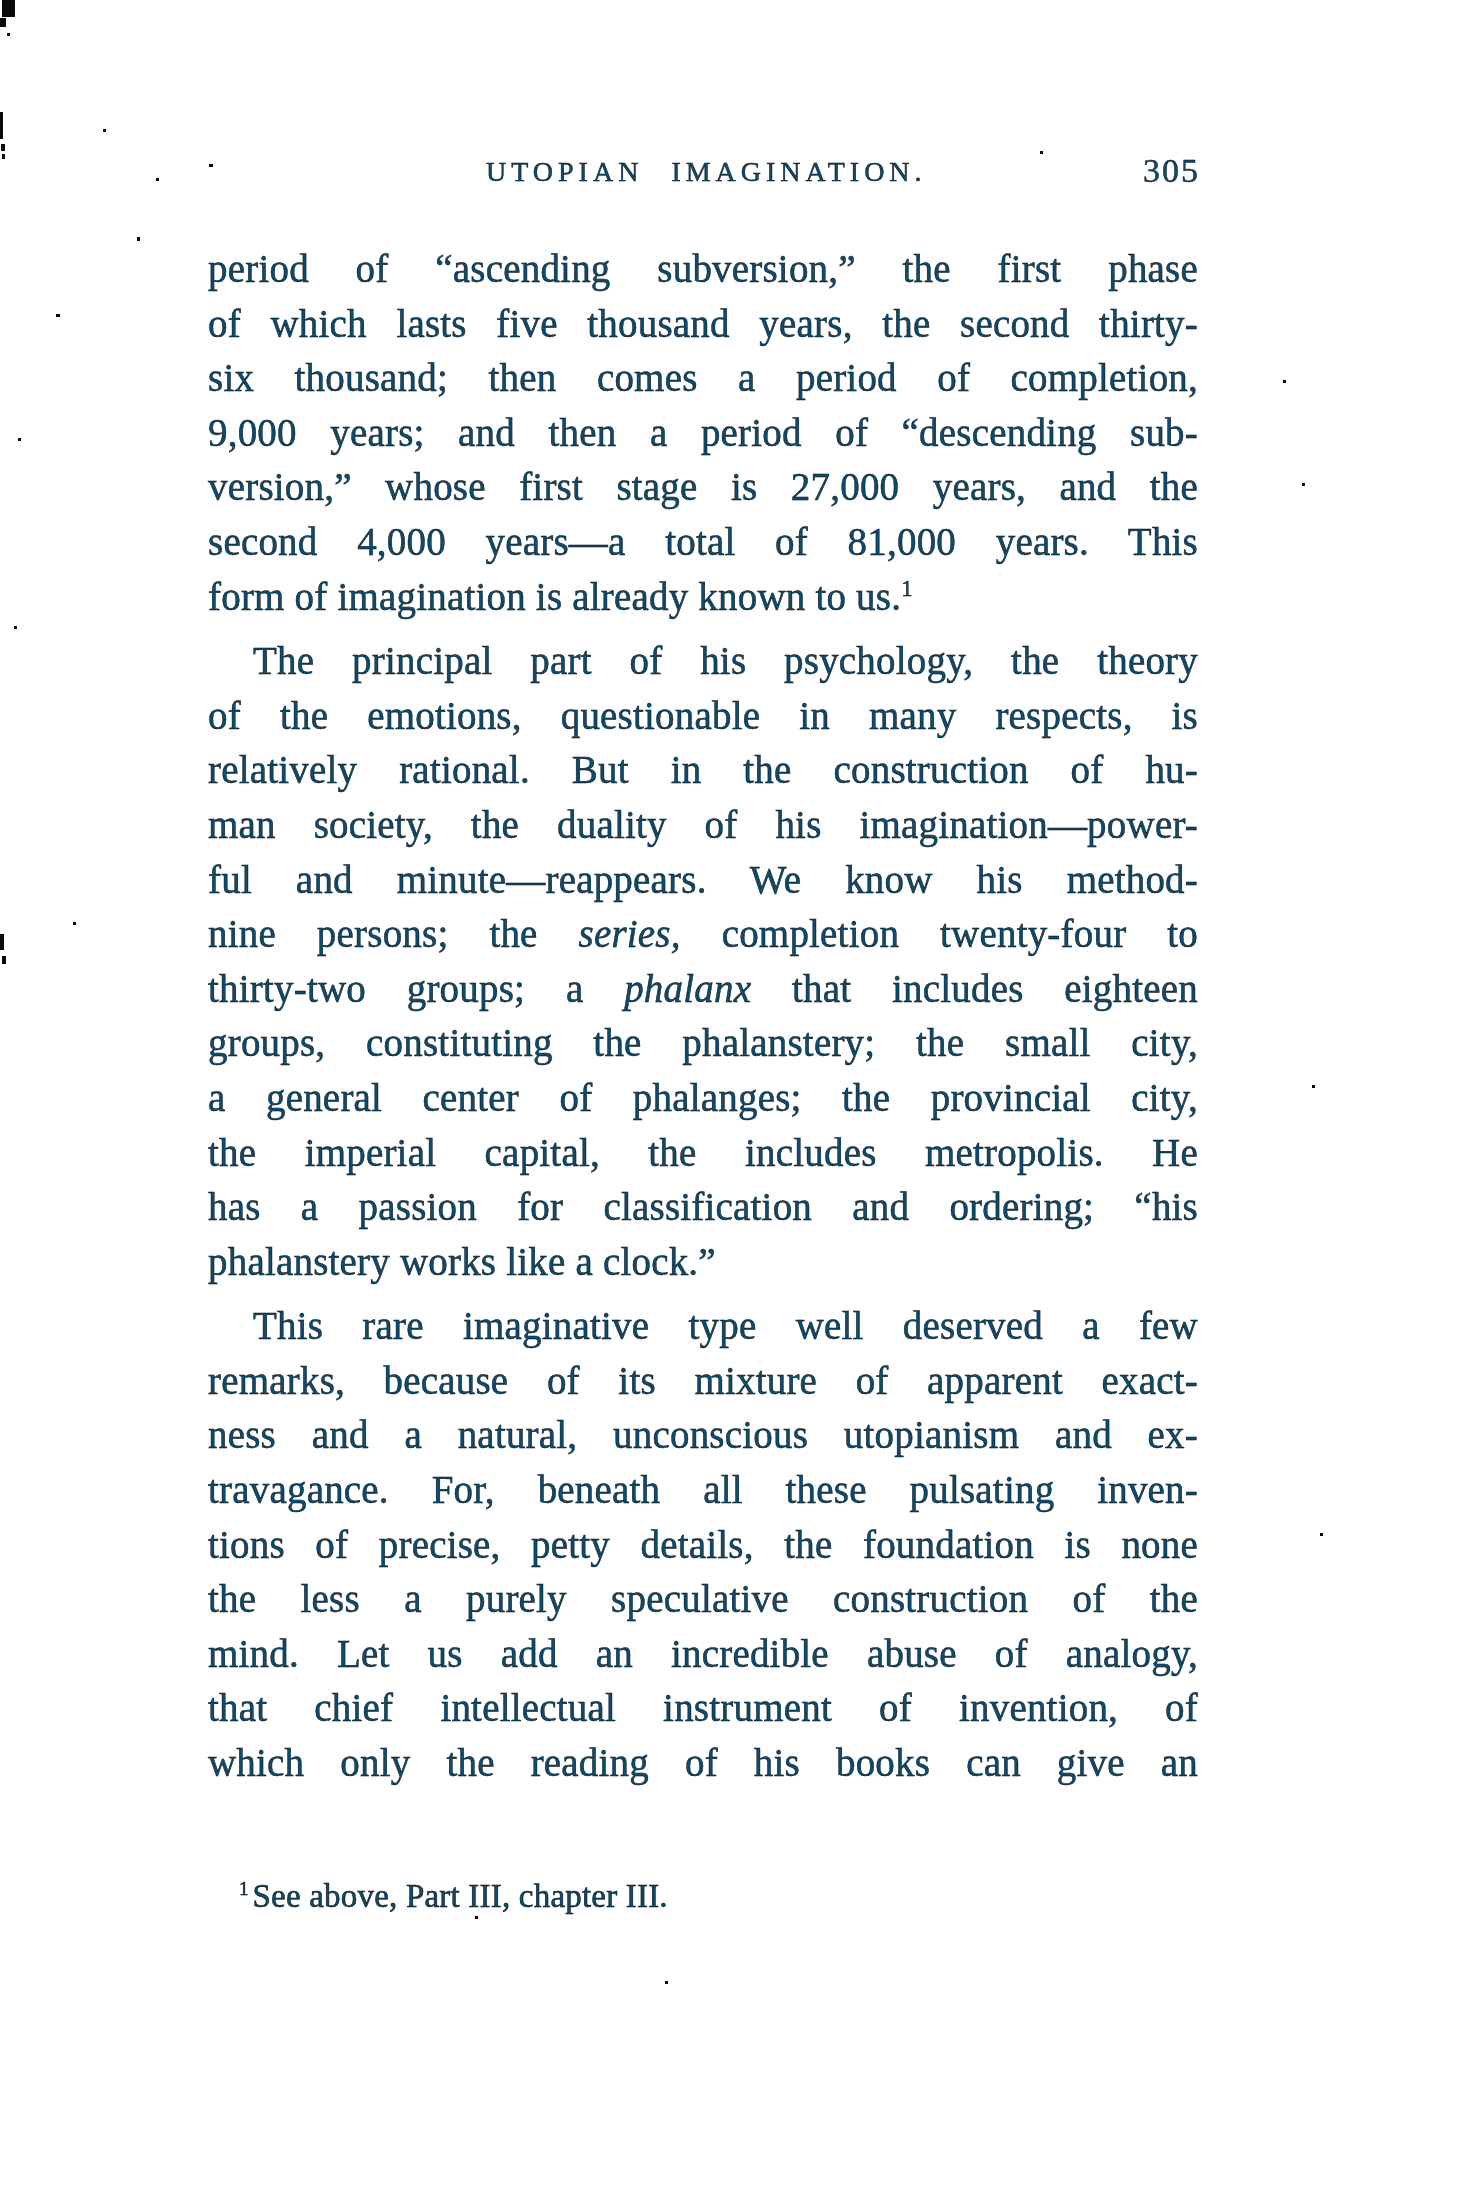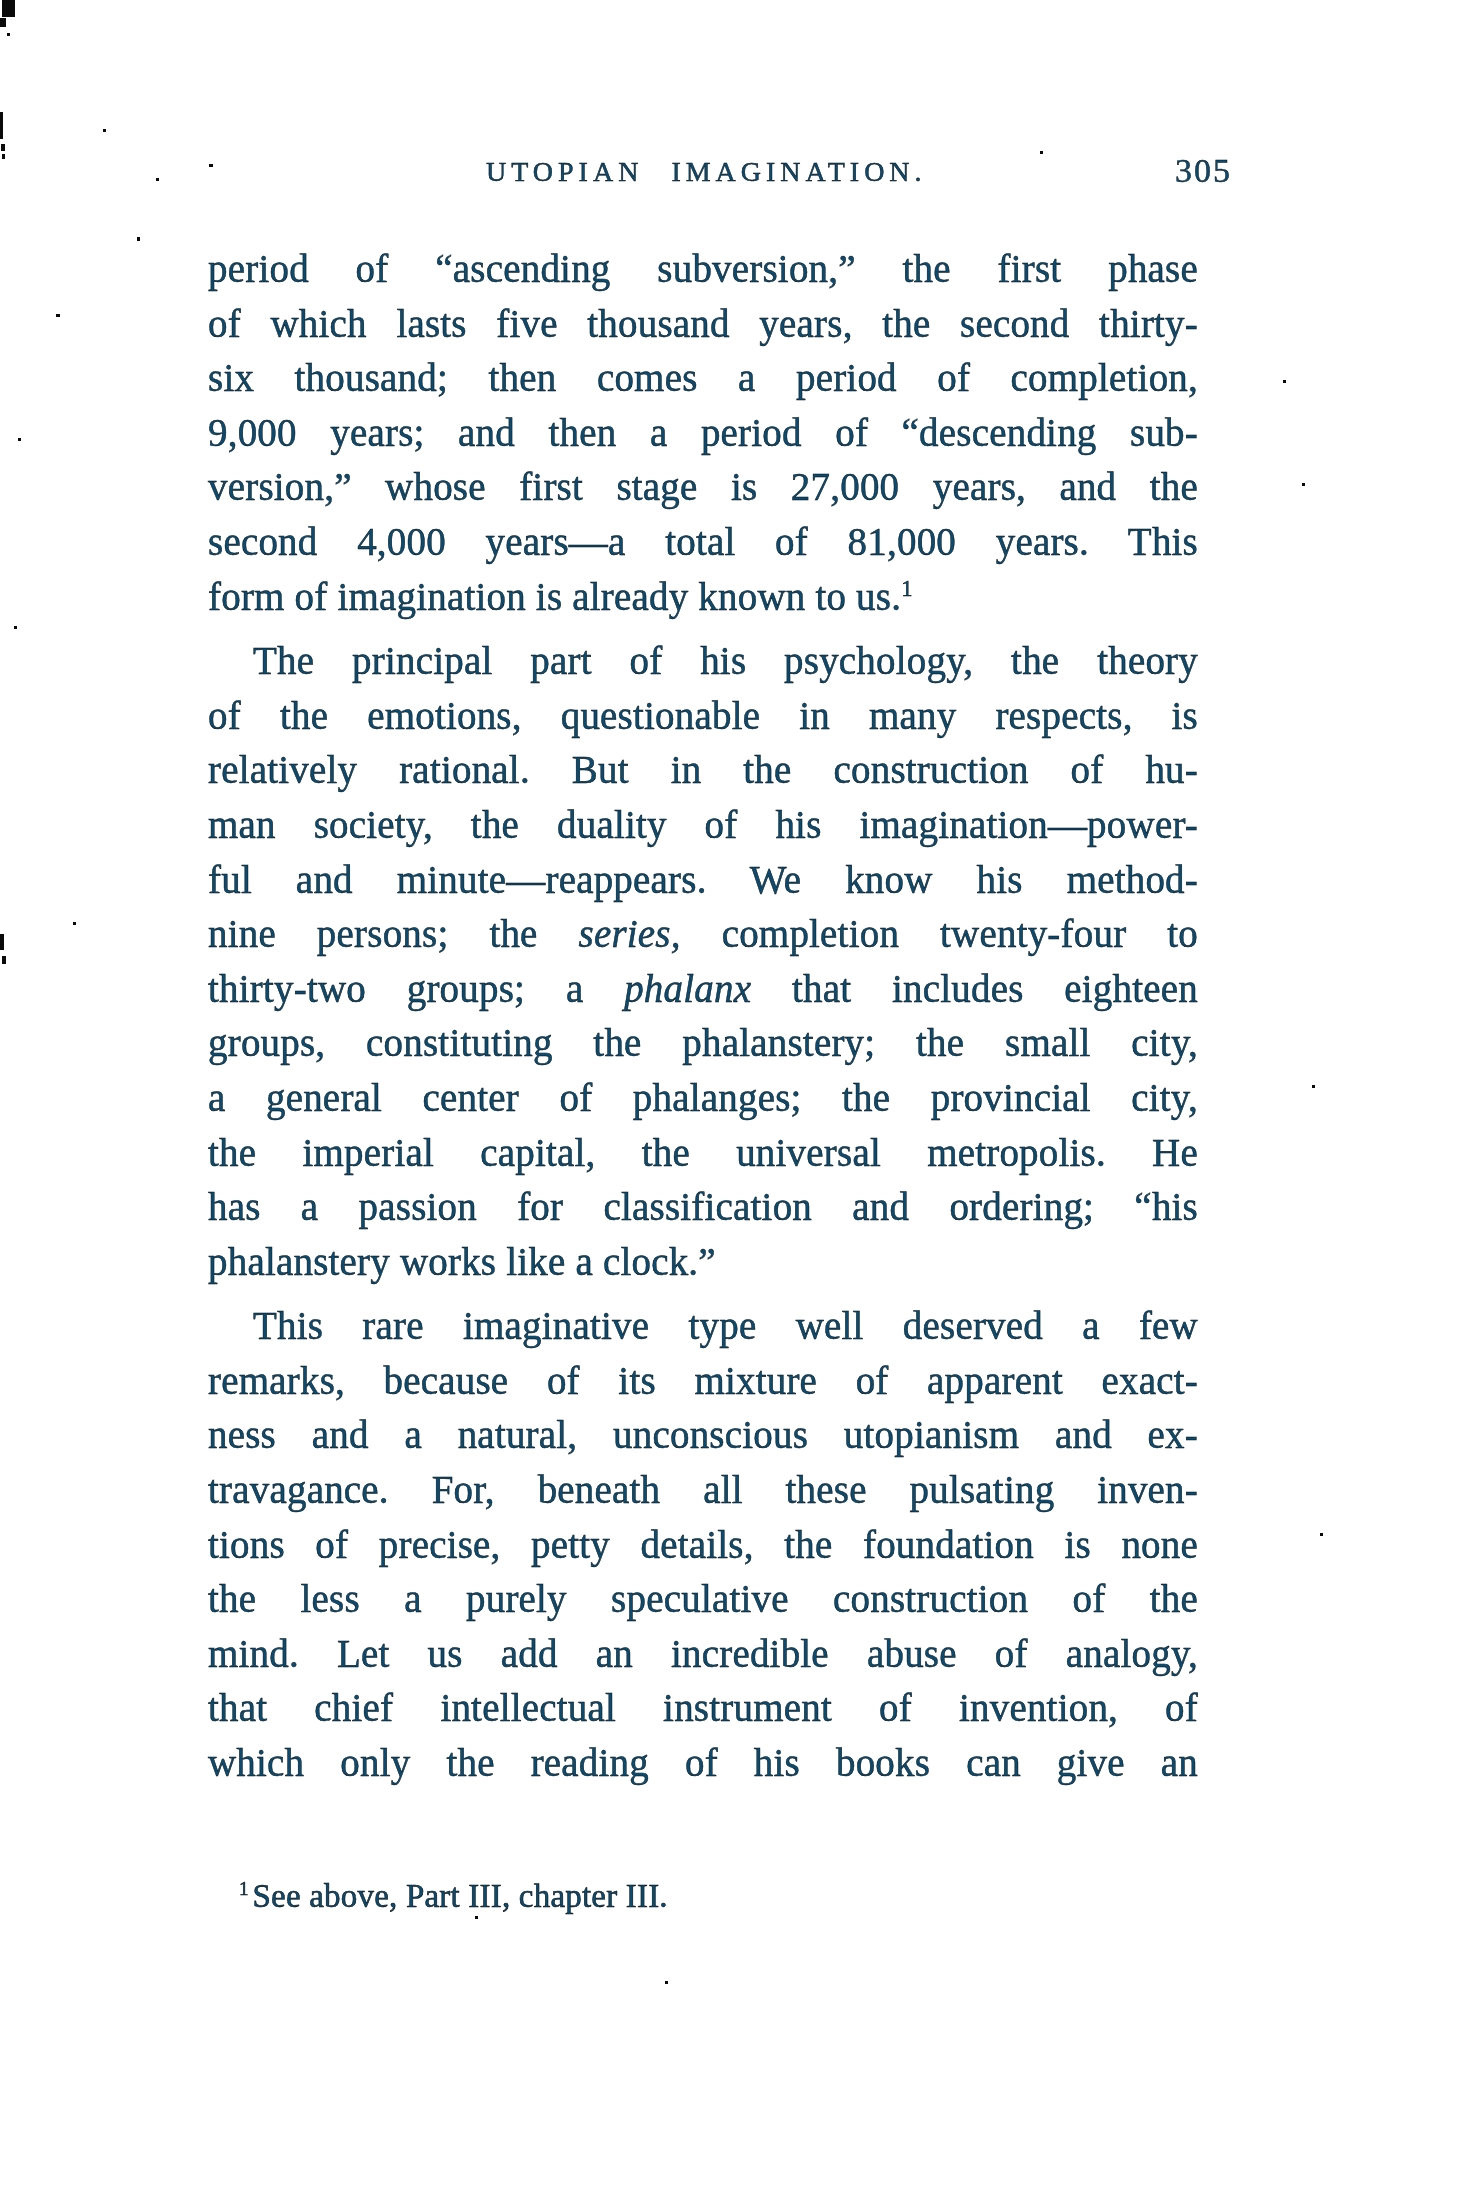--- a/index.html
+++ b/index.html
@@ -29,21 +29,20 @@
     word-spacing: 16px;
     white-space: nowrap;
   }
   .page-number {
     position: absolute;
     left: 1143px;
     top: 153px;
     font-size: 34px;
     line-height: 36px;
     letter-spacing: 2px;
-    margin-left: 32px;
   }
 
   
   .text-block {
     position: absolute;
     left: 208px;
     top: 242px;
     width: 990px;
     font-size: 39px;
     line-height: 54.6px;
@@ -133,21 +132,21 @@
     <p class="para">
       <span class="line indent">The principal part of his psychology, the theory</span>
       <span class="line">of the emotions, questionable in many respects, is</span>
       <span class="line">relatively rational.  But in the construction of hu-</span>
       <span class="line">man society, the duality of his imagination—power-</span>
       <span class="line">ful and minute—reappears.  We know his method-</span>
       <span class="line"><span>nine persons; the </span><span class="it">series,</span><span> completion twenty-four to</span></span>
       <span class="line"><span>thirty-two groups; a </span><span class="it">phalanx</span><span> that includes eighteen</span></span>
       <span class="line">groups, constituting the phalanstery; the small city,</span>
       <span class="line">a general center of phalanges; the provincial city,</span>
-      <span class="line">the imperial capital, the universal metropolis.  He</span>
+      <span class="line">the imperial capital, the includes metropolis.  He</span>
       <span class="line">has a passion for classification and ordering; “his</span>
       <span class="line short">phalanstery works like a clock.”</span>
     </p>
     <p class="para">
       <span class="line indent">This rare imaginative type well deserved a few</span>
       <span class="line">remarks, because of its mixture of apparent exact-</span>
       <span class="line">ness and a natural, unconscious utopianism and ex-</span>
       <span class="line">travagance.  For, beneath all these pulsating inven-</span>
       <span class="line">tions of precise, petty details, the foundation is none</span>
       <span class="line">the less a purely speculative construction of the</span>

